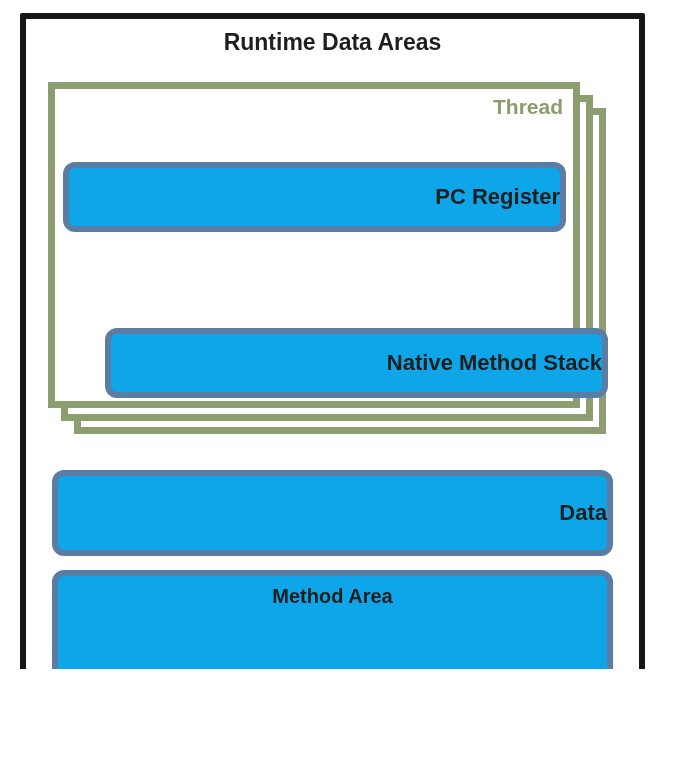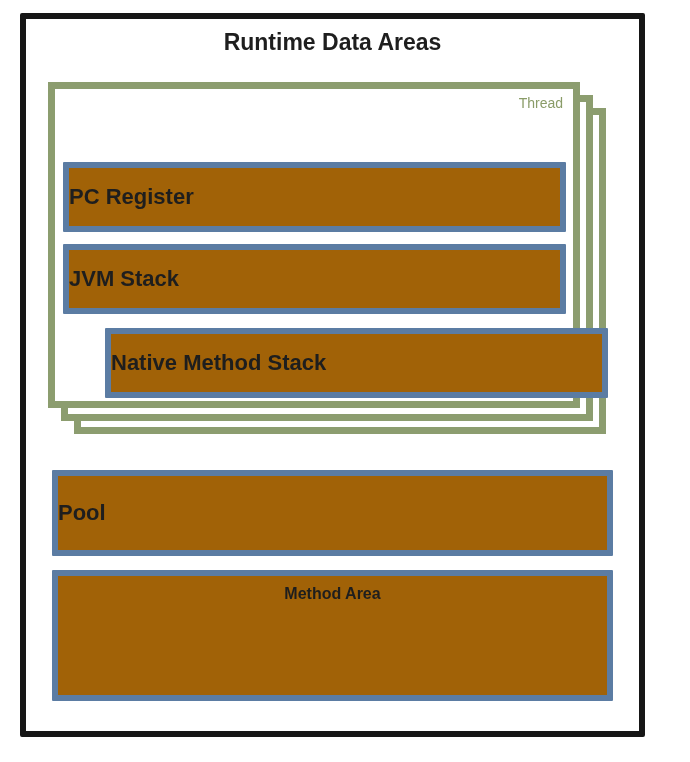--- a/index.html
+++ b/index.html
@@ -4,21 +4,21 @@
 <style>
   html, body {
     margin: 0;
     padding: 0;
     background: #ffffff;
     font-family: "Liberation Sans", "DejaVu Sans", sans-serif;
   }
   .canvas {
     position: relative;
     width: 690px;
-    height: 762px;
+    height: 669px;
     background: var(--background, #ffffff);
     overflow: hidden;
   }
   .frame {
     position: absolute;
     left: 20px;
     top: 13px;
     width: 625px;
     height: 724px;
     border: 6px solid var(--outer-border, #161616);
@@ -45,33 +45,33 @@
     background: #ffffff;
     box-sizing: border-box;
   }
   .thread-layer.back   { left: 48px; top: 89px; }
   .thread-layer.middle { left: 35px; top: 76px; }
   .thread-layer.front  { left: 22px; top: 63px; }
   .thread-label {
     position: absolute;
     top: 6px;
     right: 10px;
-    font-size: 14px;
-    font-weight: 400;
+    font-size: 21px;
+    font-weight: 700;
     color: var(--thread-label, #8a9c68);
   }
   .area-box {
     position: absolute;
     border: 6px solid var(--box-border, #5b7ca3);
-    border-radius: 1px;
-    background: #a16207;
+    border-radius: 12px;
+    background: #0ea5e9;
     box-sizing: border-box;
     display: flex;
     align-items: center;
-    justify-content: flex-start;
+    justify-content: flex-end;
     font-size: 22px;
     font-weight: 700;
     color: var(--text, #1e1e1e);
   }
   
   .thread-inner {
     left: 8px;
     width: 503px;
     height: 70px;
   }
@@ -88,21 +88,21 @@
     left: 26px;
     top: 551px;
     width: 561px;
     height: 131px;
     display: block; 
   }
   .method-area-label {
     width: 100%;
     text-align: center;
     margin-top: 9px;
-    font-size: 16px;
+    font-size: 20px;
     font-weight: 700;
     color: var(--text, #1e1e1e);
   }
   .runtime-constant-pool-box {
     left: 10px;
     top: 37px;
     width: 538px;
     height: 71px;
     border-width: 5px;
   }
@@ -119,31 +119,28 @@
     <div class="thread-layer middle"></div>
 
     <div class="thread-layer front">
 
       <div class="thread-label">Thread</div>
 
       <div class="area-box thread-inner slot-0">
         <span>PC Register</span>
       </div>
 
-      <div class="area-box thread-inner slot-1">
-        <span>JVM Stack</span>
-      </div>
 
       <div class="area-box thread-inner slot-2">
         <span>Native Method Stack</span>
       </div>
     </div>
 
     <div class="area-box heap-box">
-      <span>Pool</span>
+      <span>Data</span>
     </div>
 
     <div class="area-box method-area-box" style="position:absolute;">
       <div class="method-area-label">Method Area</div>
 
     </div>
 
   </div>
 </div>
 

